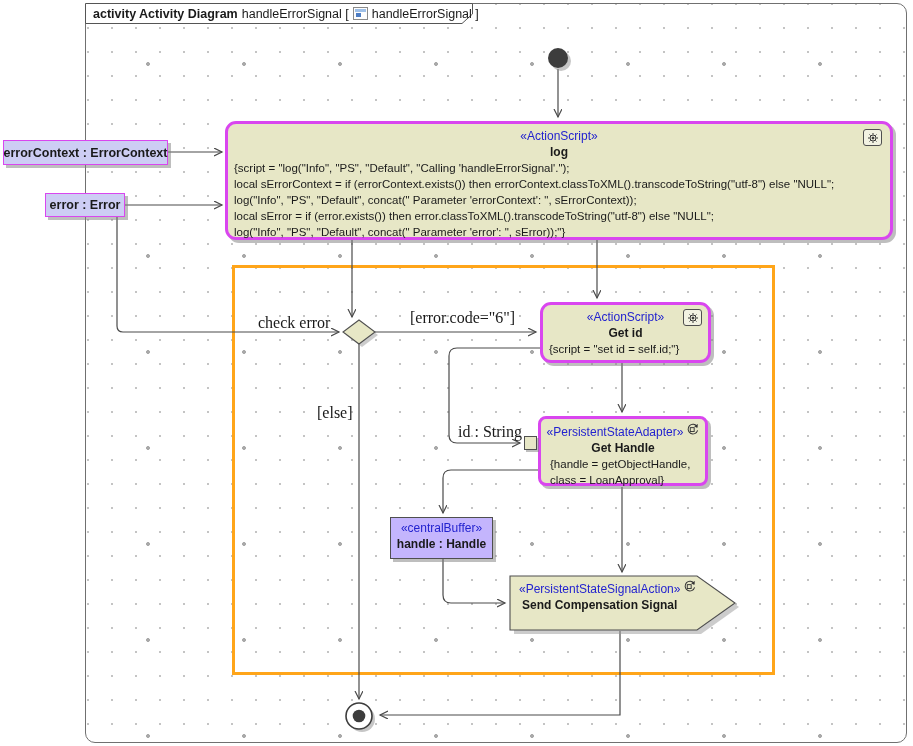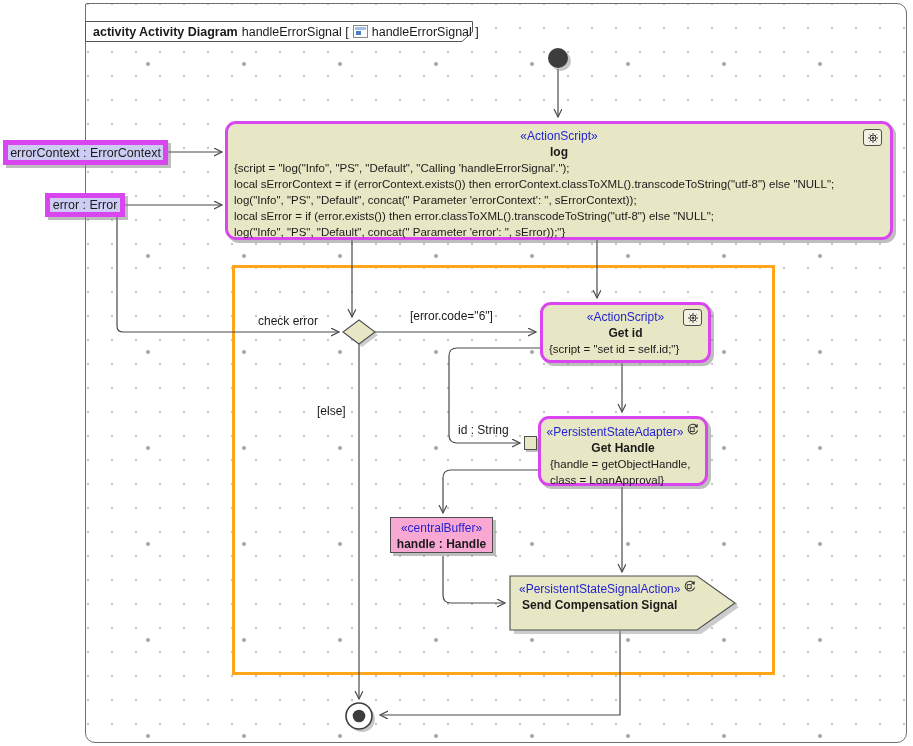--- a/index.html
+++ b/index.html
@@ -9,21 +9,21 @@
 
   .frame {
     position:absolute; left:85px; top:3px; width:822px; height:740px;
     border:1px solid #707070; border-radius:2px 10px 10px 10px; background:#fff;
     background-image:
       radial-gradient(circle,#c4c4c4 1px, transparent 1.4px),
       radial-gradient(circle,#a9a9a9 1.7px, transparent 2.2px);
     background-size:24px 24px, 96px 96px;
     background-position:14px 12px, 14px 12px;
   }
-  .tab { position:absolute; left:85px; top:21px; width:388px; height:33px; z-index:5; }
+  .tab { position:absolute; left:85px; top:3px; width:388px; height:33px; z-index:5; }
   .tab svg { position:absolute; left:0; top:0; }
   .tab-text { position:absolute; left:8px; top:2px; height:17px; display:flex; align-items:center; gap:4px; font-size:12.5px; white-space:pre; }
   .tab-keyword { font-weight:bold; }
   .tab-icon { display:inline-block; width:15px; height:13px; border:1px solid #8a8a8a; background:#fdfdfd; position:relative; }
   .tab-icon::before { content:""; position:absolute; left:1px; top:1px; right:1px; height:3px; background:#9fc0e8; }
   .tab-icon::after { content:""; position:absolute; left:2px; bottom:2px; width:5px; height:4px; background:#4d7dc4; }
 
   .region { position:absolute; left:232px; top:265px; width:543px; height:410px; border:3px solid #ffa519; z-index:1; }
 
   svg.overlay { position:absolute; left:0; top:0; z-index:2; pointer-events:none; }
@@ -35,44 +35,44 @@
   .stereo { color:#2323cf; font-size:12px; text-align:center; padding-top:4px; line-height:16px; }
   .nname  { font-weight:bold; font-size:12px; text-align:center; line-height:16px; }
   .nbody  { font-size:11.5px; line-height:16px; padding:0 6px; white-space:pre; }
 
   .gearbox { position:absolute; width:19px; height:17px; border:1px solid #4f4f4f; border-radius:3px; background:#f2f2e2; display:flex; align-items:center; justify-content:center; }
 
   .stereo-row { display:flex; align-items:center; justify-content:center; gap:3px; }
   .mini-icon { display:inline-block; }
 
   .param {
-    position:absolute; background:#cdcdf4; border:5px solid #d946ef;
+    position:absolute; background:#cdcdf4; border:1px solid #d946ef;
     box-shadow:3px 3px 0 rgba(125,125,125,0.5); z-index:3;
     display:flex; align-items:center; justify-content:center;
-    font-weight:normal; font-size:12.5px; white-space:pre;
+    font-weight:bold; font-size:12.5px; white-space:pre;
   }
 
   .pin { position:absolute; width:13px; height:14px; background:#e7e7c6; border:1px solid #4f4f4f; box-shadow:2px 2px 0 rgba(125,125,125,0.5); z-index:3; }
 
   .buffer {
-    position:absolute; left:390px; top:517px; width:103px; height:36px;
-    background:#f9a8d4; border:1px solid #4f4f4f; box-shadow:3px 3px 0 rgba(125,125,125,0.5);
+    position:absolute; left:390px; top:517px; width:103px; height:42px;
+    background:#c4b5fd; border:1px solid #4f4f4f; box-shadow:3px 3px 0 rgba(125,125,125,0.5);
     z-index:3; text-align:center;
   }
   .buffer .stereo { padding-top:2px; }
 
   .signal-text { position:absolute; left:510px; top:576px; width:226px; height:54px; z-index:3; }
   .signal-text .stereo { text-align:left; padding-left:9px; }
   .signal-text .nname { text-align:left; padding-left:12px; }
 
-  .elabel { position:absolute; font-size:12px; z-index:4; white-space:pre; }
+  .elabel { position:absolute; font-size:16px; z-index:4; white-space:pre;font-family:Liberation Serif, serif; }
 
   .log-node { left:225px; top:121px; width:668px; height:119px; }
   .getid-node { left:540px; top:302px; width:171px; height:61px; }
-  .gethandle-node { left:538px; top:416px; width:170px; height:70px; }
+  .gethandle-node { left:538px; top:416px; width:170px; height:70px;border-radius:8px; }
   .gethandle-node .nbody { padding-left:9px; }
 </style>
 </head>
 <body>
 
 <div class="canvas">
 
   <div class="frame"></div>
 
   <div class="tab">

